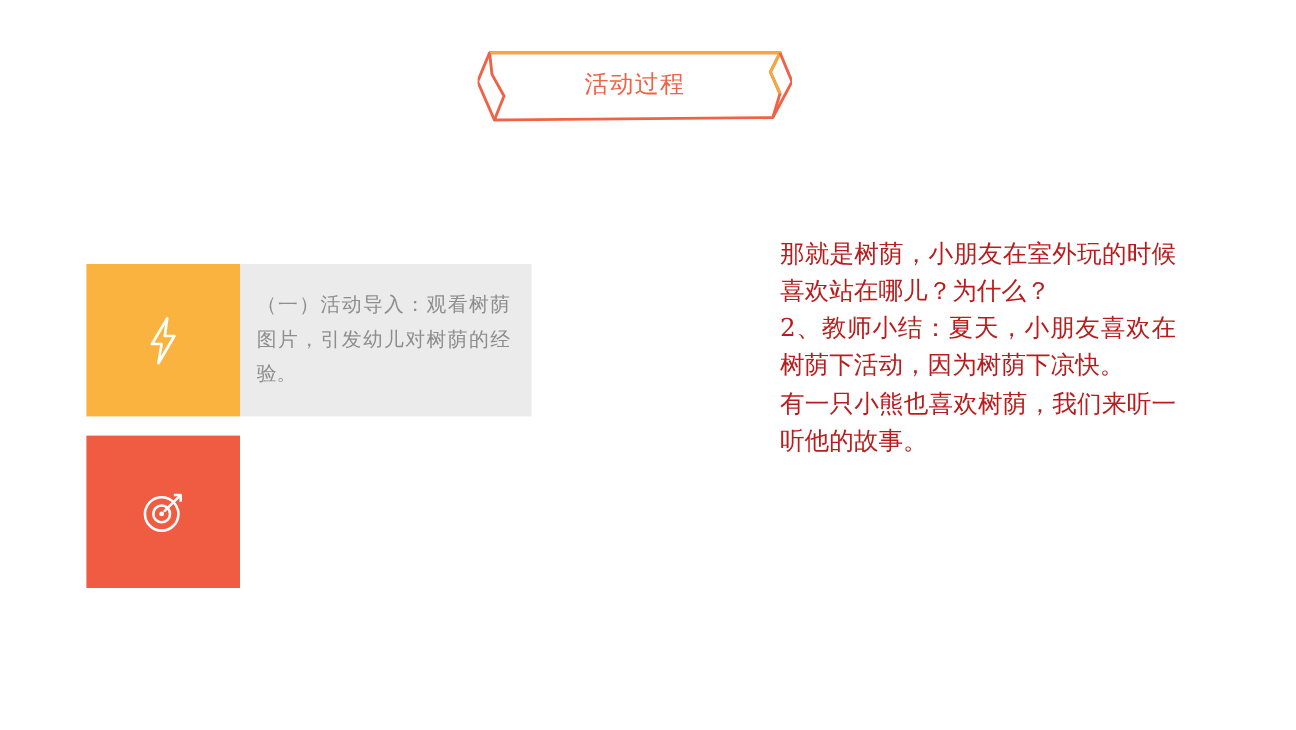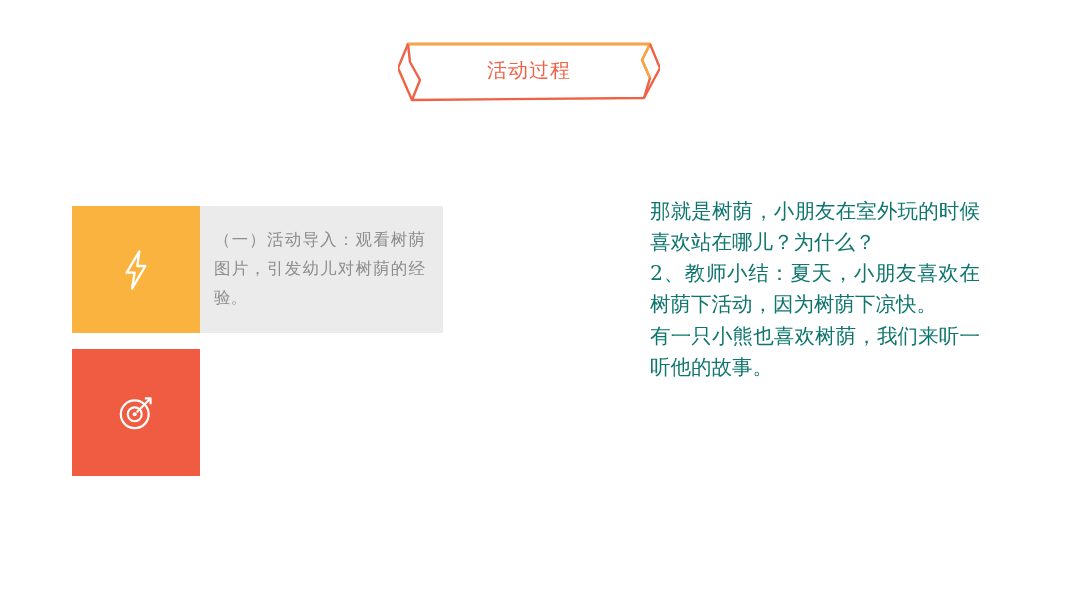--- a/index.html
+++ b/index.html
@@ -47,21 +47,21 @@
     color: #ef6246;
     letter-spacing: 1px;
     padding-bottom: 3px;
     box-sizing: border-box;
   }
 
   
   .list-block {
     position: absolute;
     left: 72px;
-    top: 206px;
+    top: 220px;
     width: 371px;
   }
   .list-row {
     display: flex;
     align-items: stretch;
     height: 127px;
     margin-bottom: 16px;
   }
   .row-icon {
     width: 128px;
@@ -94,21 +94,21 @@
     position: absolute;
     left: 650px;
     top: 196px;
     width: 330px;
   }
   .right-text p {
     margin: 0;
     font-family: "DejaVu Serif", serif;
     font-size: 20.5px;
     line-height: 1.52;
-    color: #0f766e;
+    color: #b91c1c;
     text-align: justify;
   }
 </style>
 </head>
 <body>
 
 <div class="slide">
 
   <div class="banner-wrap">
     <svg class="banner-svg" width="262" height="68" viewBox="0 0 262 68">

